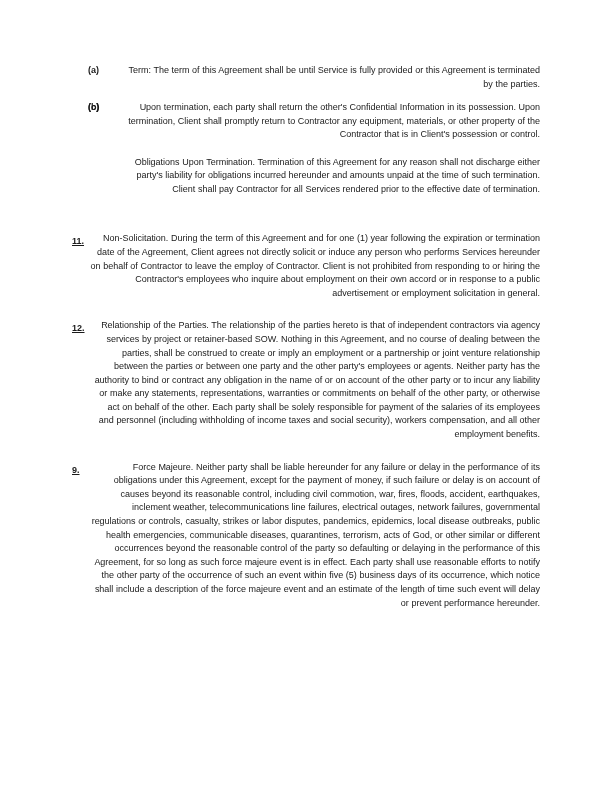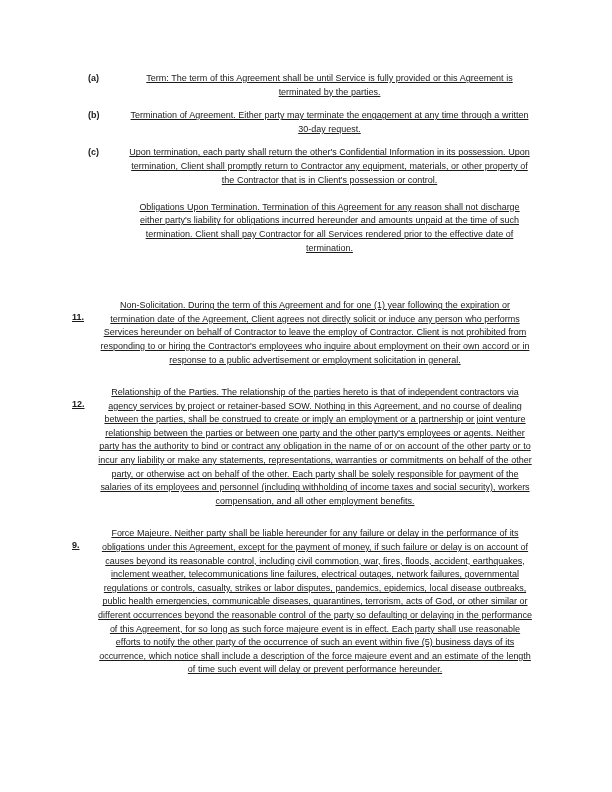--- a/index.html
+++ b/index.html
@@ -47,44 +47,43 @@
     font-weight: bold;
     font-size: 9px;
     line-height: 13.6px;
     letter-spacing: 0.05px;
   }
   .sub-body { }
   .para {
     font-size: 9px;
     line-height: 13.6px;
     letter-spacing: -0.01px;
-    text-align: center;
-    margin: 8px;
+    text-align: right;
+    margin: 0;
     word-spacing: 0.15px;
-    text-decoration: underline;
   }
   .para + .para {
     margin-top: 13.6px;
   }
 
   
   .num-list {
     margin: 0;
     padding: 0;
     list-style: none;
   }
   .num-item {
     position: relative;
     padding-left: 18px;
     margin-top: 19px;
   }
   .num-marker {
     position: absolute;
     left: 0;
-    top: 12px;
+    top: 3px;
     font-weight: bold;
     font-size: 9px;
     line-height: 13.6px;
     text-decoration: underline;
   }
   .spacer-top { height: 17px; }
 </style>
 </head>
 <body>
 
@@ -95,23 +94,20 @@
 
       <li class="sub-item">
         <span class="sub-marker">(a)</span>
         <div class="sub-body">
           <p class="para">Term: The term of this Agreement shall be until Service is fully provided or this Agreement is terminated by the parties.</p>
         </div>
       </li>
 
       <li class="sub-item">
         <span class="sub-marker">(b)</span>
-        <div class="sub-body">
-          <p class="para">Termination of Agreement. Either party may terminate the engagement at any time through a written 30-day request.</p>
-        </div>
       </li>
 
       <li class="sub-item">
         <span class="sub-marker">(c)</span>
         <div class="sub-body">
           <p class="para">Upon termination, each party shall return the other's Confidential Information in its possession. Upon termination, Client shall promptly return to Contractor any equipment, materials, or other property of the Contractor that is in Client's possession or control.</p>
           <p class="para">Obligations Upon Termination. Termination of this Agreement for any reason shall not discharge either party's liability for obligations incurred hereunder and amounts unpaid at the time of such termination. Client shall pay Contractor for all Services rendered prior to the effective date of termination.</p>
         </div>
       </li>
 

